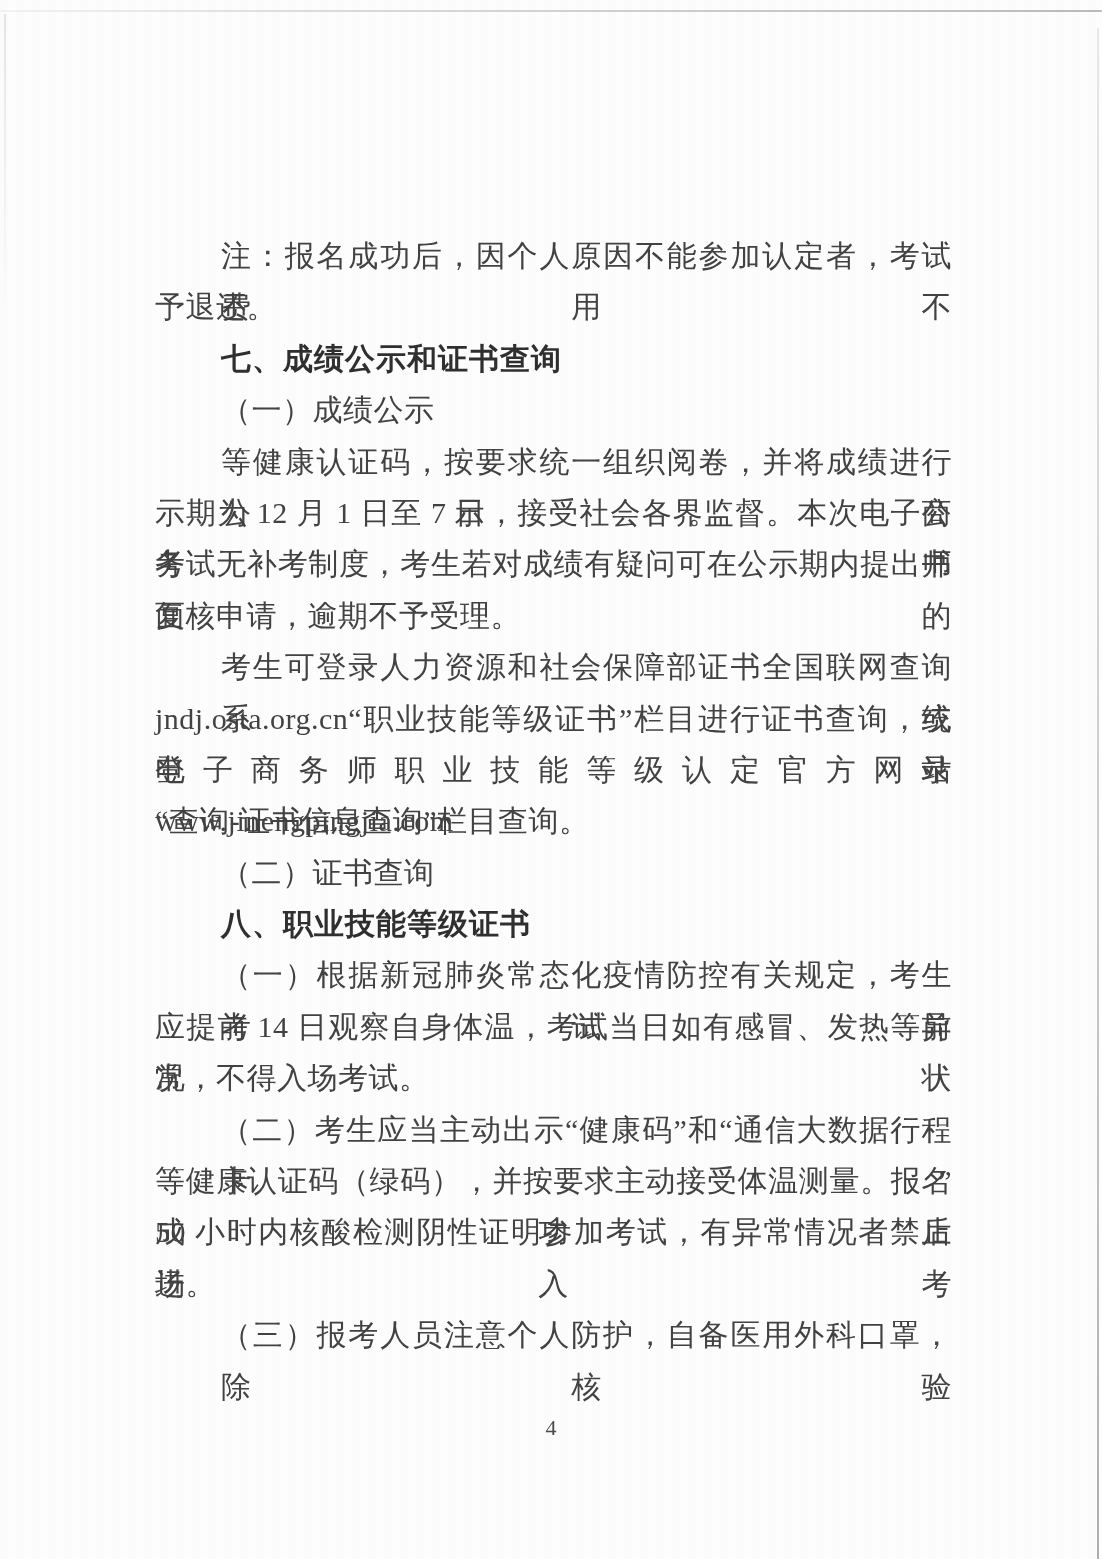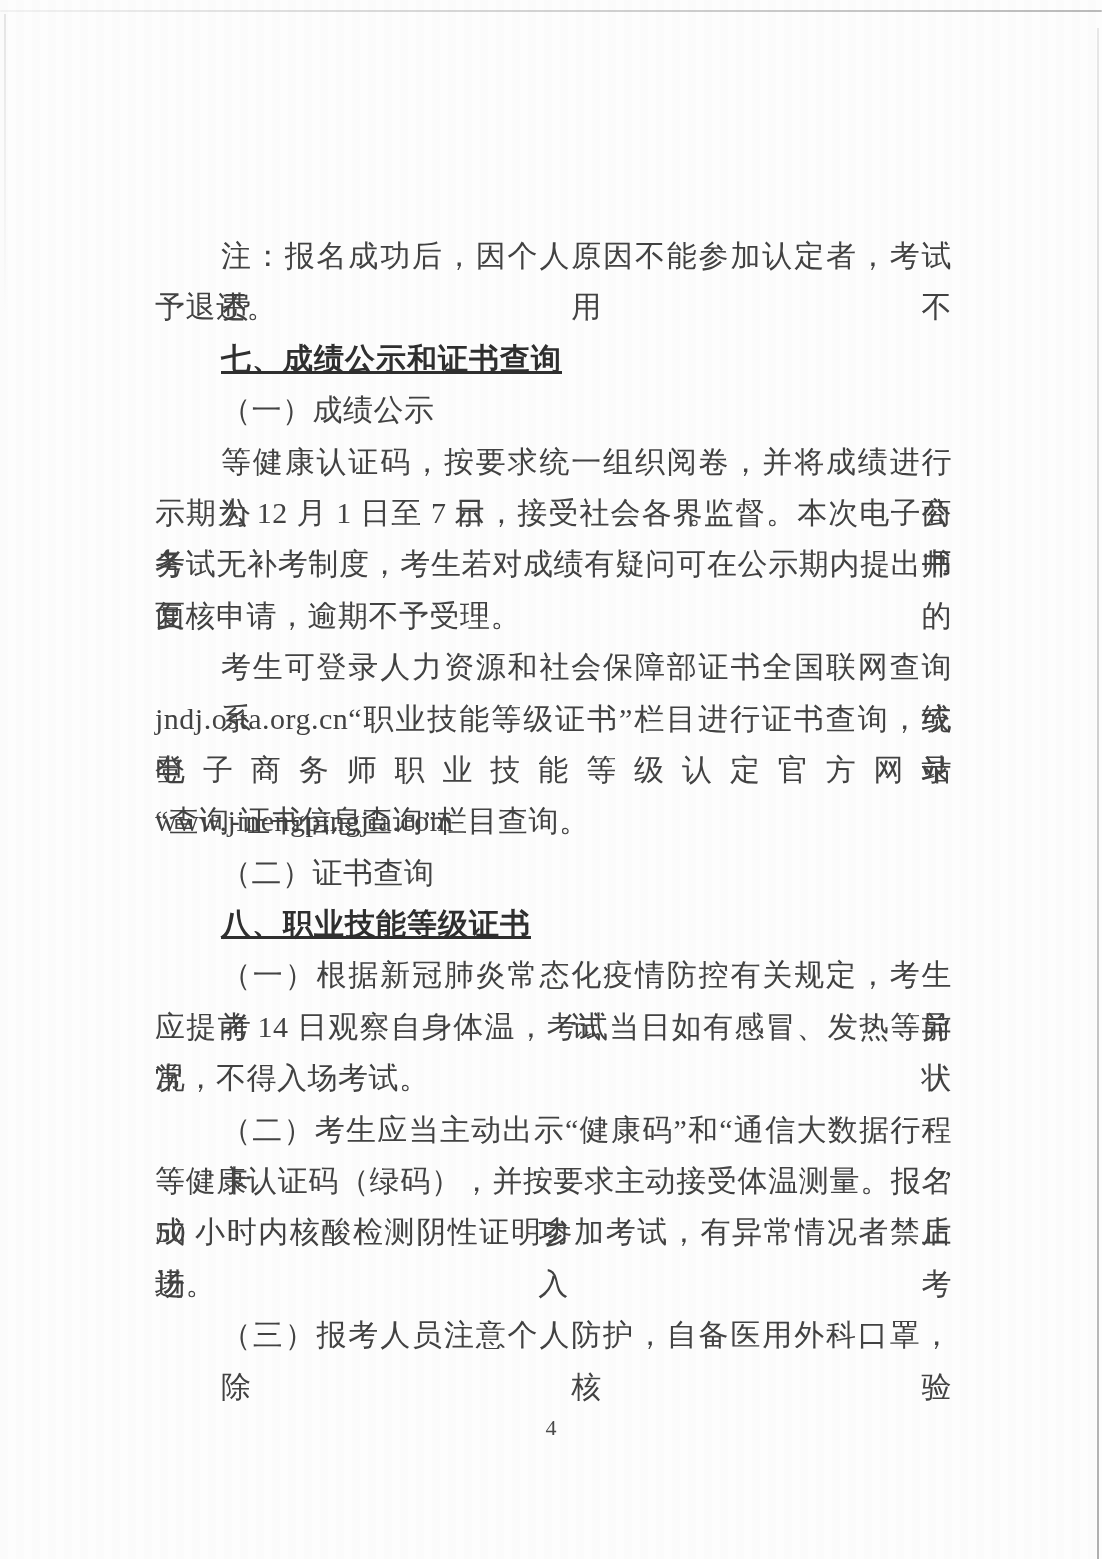--- a/index.html
+++ b/index.html
@@ -70,21 +70,20 @@
   .line.indent { padding-left: 66px; }
   .line.justify {
     text-align: justify;
     text-align-last: justify;
   }
   .paragraph.heading .line {
     font-family: "Liberation Sans", "DejaVu Sans", sans-serif;
     font-weight: 700;
     color: var(--ink-heading);
     letter-spacing: 1px;
-    text-decoration: underline;
   }
   .page-number {
     position: absolute;
     top: 1413px;
     left: 0;
     width: 100%;
     text-align: center;
     font-size: 22px;
     line-height: 30px;
     color: #4a4a4a;

